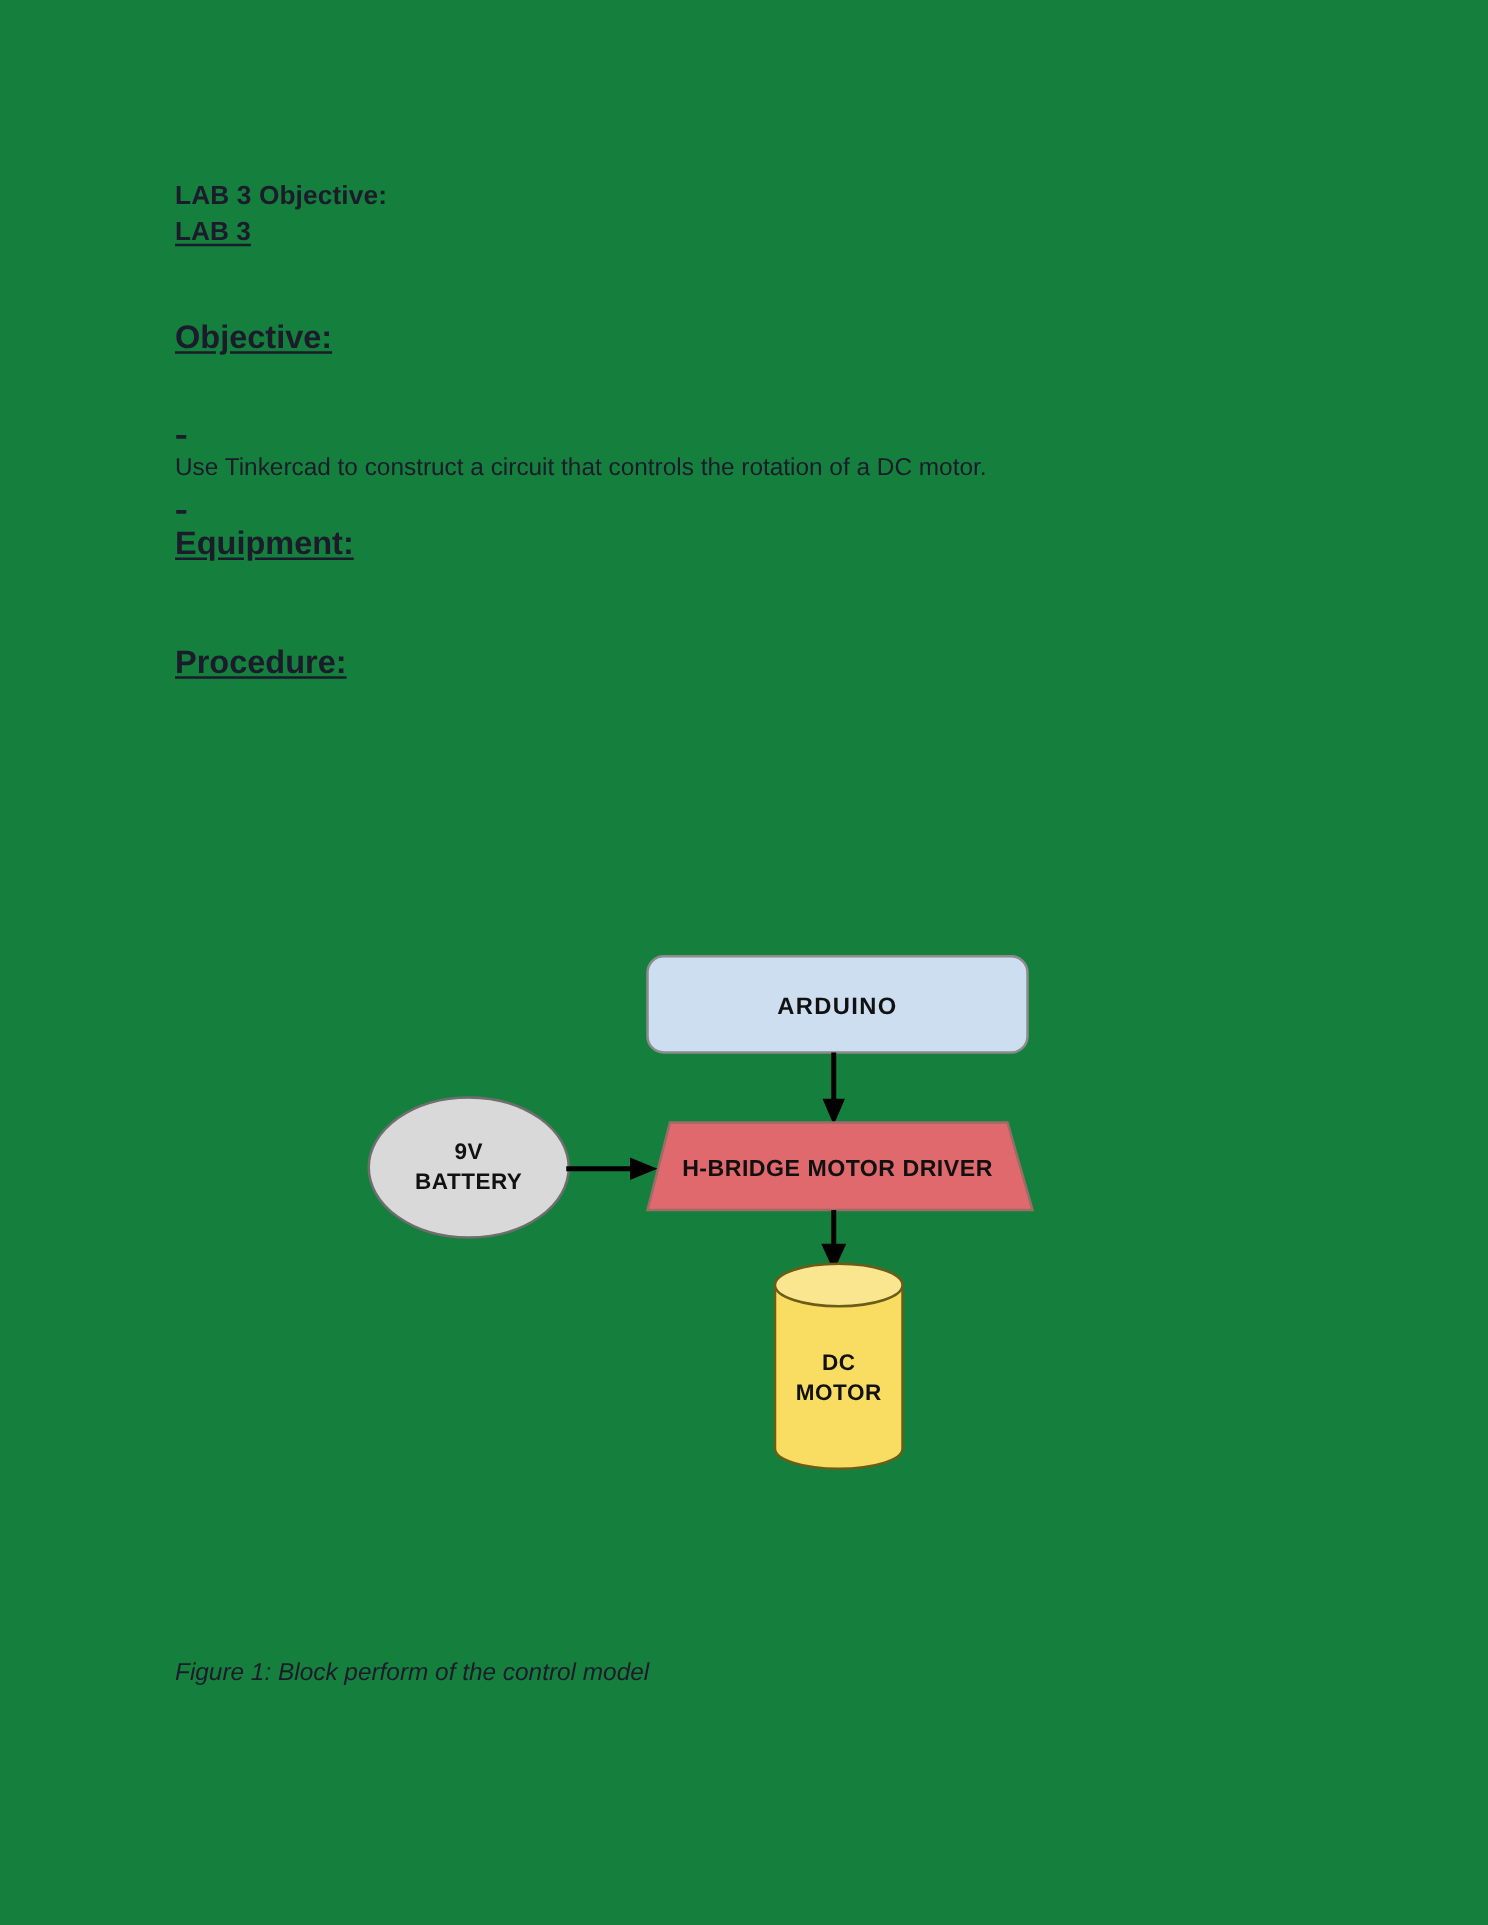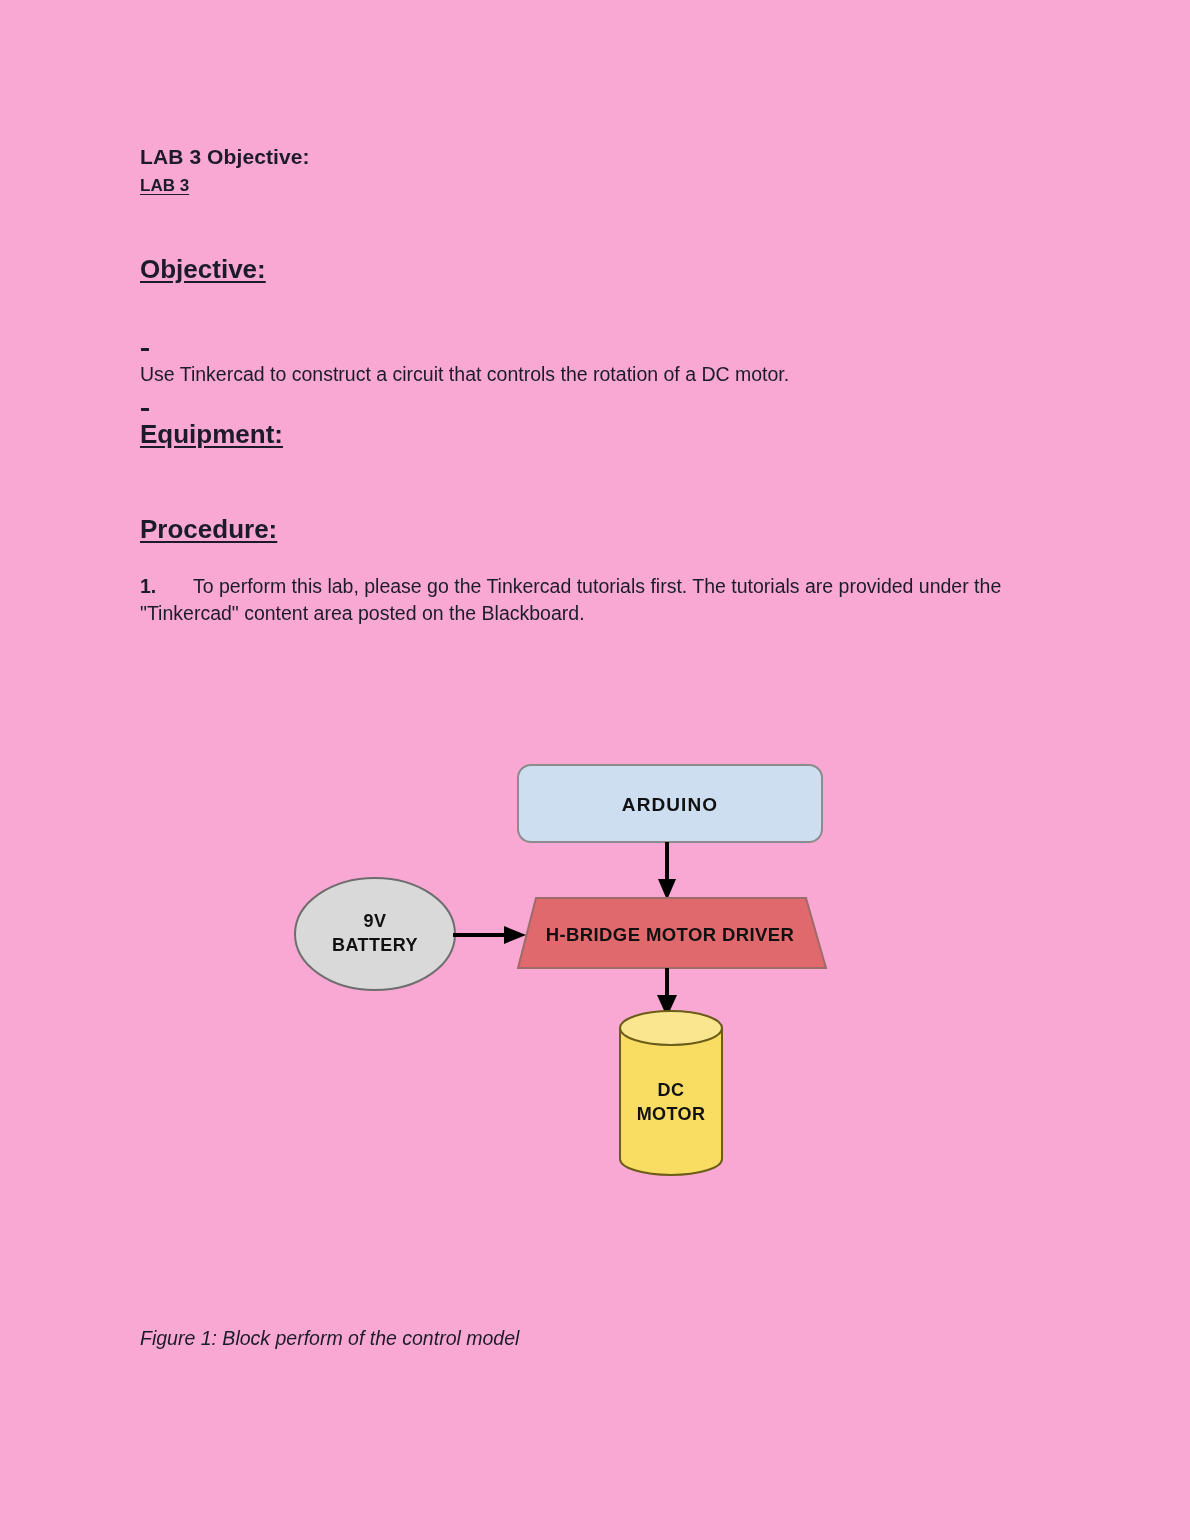--- a/index.html
+++ b/index.html
@@ -4,42 +4,42 @@
 <style>
   html, body {
     margin: 0;
     padding: 0;
     background: #ffffff;
   }
   .page {
     position: relative;
     width: 1190px;
     height: 1540px;
-    background: #f9a8d4;
+    background: #15803d;
     overflow: hidden;
     font-family: "Liberation Sans", sans-serif;
     color: #1b1b2b;
     -webkit-font-smoothing: antialiased;
   }
   .content {
     position: absolute;
     left: 140px;
     top: 142px;
     width: 910px;
   }
 
   
   .h-title {
     font-size: 21px;
     font-weight: bold;
     line-height: 29px;
     letter-spacing: 0.1px;
   }
   .h-title-underline {
-    font-size: 17px;
+    font-size: 21px;
     font-weight: bold;
     line-height: 29px;
     text-decoration: underline;
     text-underline-offset: 3px;
   }
   .h-section {
     font-size: 26px;
     font-weight: bold;
     line-height: 27px;
     text-decoration: underline;
@@ -145,23 +145,20 @@
     <div class="sp-4"></div>
 
 
     <div class="sp-5"></div>
 
     <div class="h-section">Procedure:</div>
 
     <div class="sp-6"></div>
 
     <div class="proc-list">
-      <p class="proc-item">
-        <span class="num">1.</span><span>To perform this lab, please go the Tinkercad tutorials first. The tutorials are provided under the "Tinkercad" content area posted on the Blackboard.</span>
-      </p>
     </div>
 
   </div>
 
   <div class="figure-wrap">
     <svg width="600" height="440" viewBox="0 0 600 440" xmlns="http://www.w3.org/2000/svg">
 
       <rect x="248" y="20" width="304" height="77" rx="13" ry="13" fill="#cddef0" stroke="#8c8c8c" stroke-width="2"></rect>
       <text x="400" y="66" text-anchor="middle" font-size="19" letter-spacing="1.1" class="shape-label">ARDUINO</text>
 

